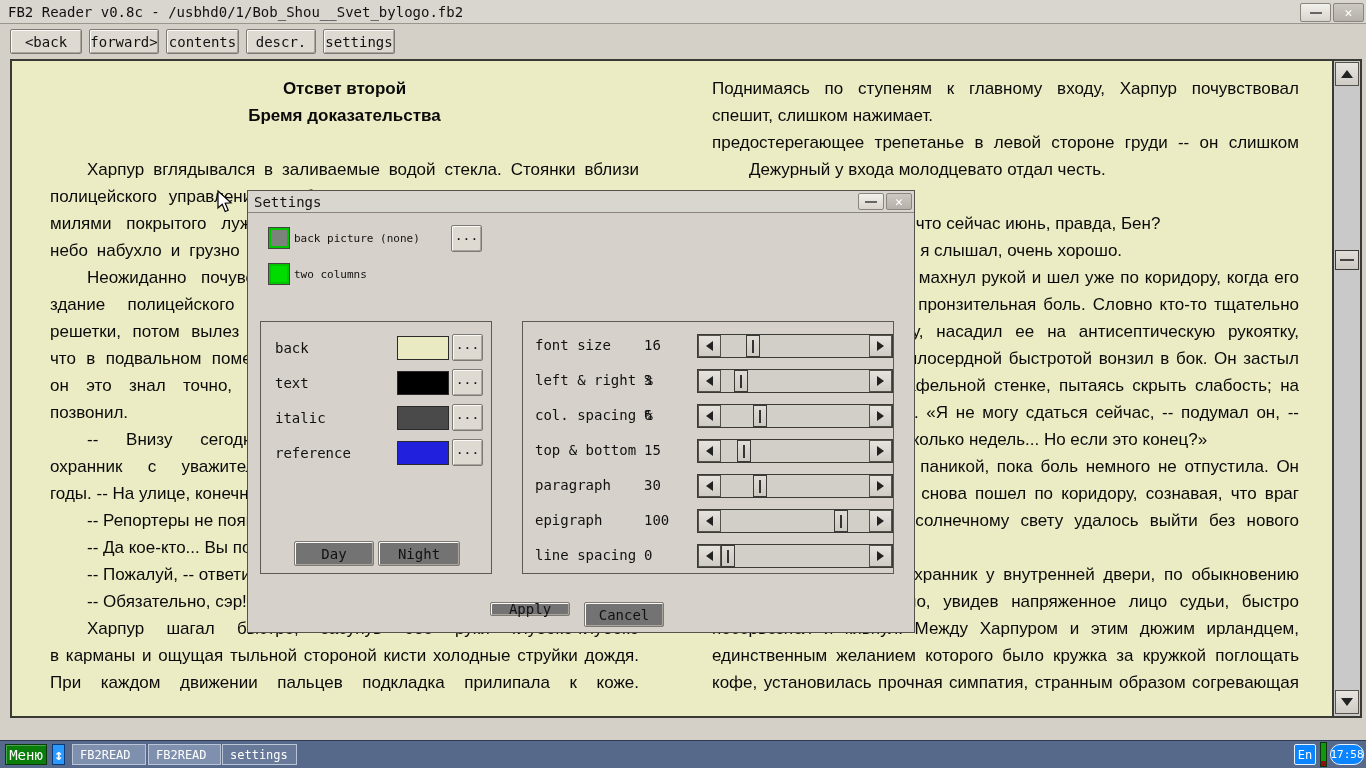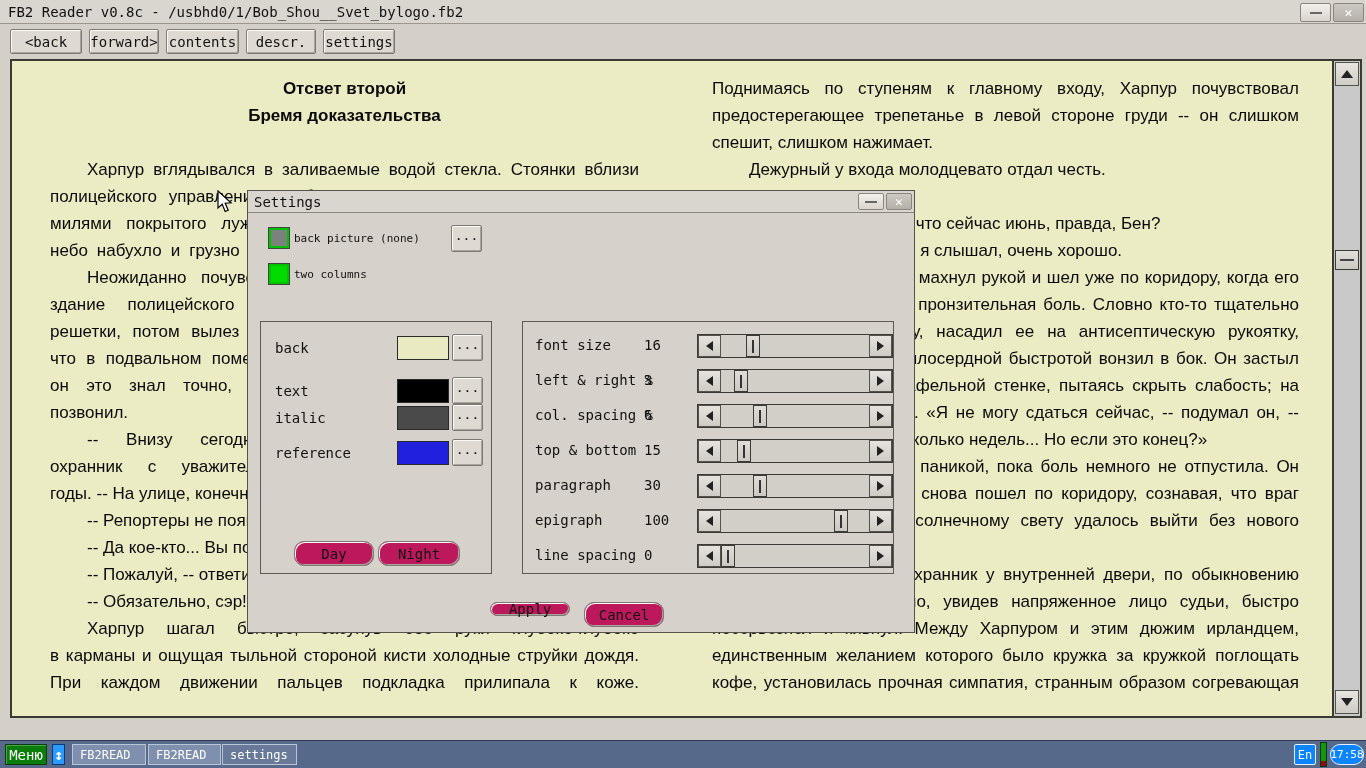--- a/index.html
+++ b/index.html
@@ -43,21 +43,21 @@
 .cbx{width:20px;height:20px;border:2px solid #00c400;background:#7b827b;outline:1px solid #444}
 .cbx.on{background:#00dc00}
 .cblabel{margin-left:5px;font-size:11px}
 .dotbtn{height:27px;width:31px;border:1px solid #7d7a73;border-radius:2px;background:#dedad2;box-shadow:inset 1px 1px 0 #fbfaf8,inset -1px -1px 0 #a9a59d;font-size:13px;text-align:center;line-height:20px}
 .group{position:absolute;border:1px solid #5d5a54}
 .grpL{left:12px;top:130px;width:232px;height:253px}
 .grpR{left:274px;top:130px;width:372px;height:253px}
 .crow{position:absolute;left:14px;height:27px;display:flex;align-items:center;font-size:14px}
 .crow .swatch{position:absolute;left:122px;width:52px;height:24px;border:1px solid #2a2a2a}
 .crow .dotbtn{position:absolute;left:177px;top:0}
-.btn{border:1px solid #7d7a73;border-radius:10px;background:#be185d;box-shadow:inset 1px 1px 0 #fbfaf8,inset -1px -1px 0 #a9a59d;font-size:14px;font-family:"DejaVu Sans Mono",monospace;display:flex;align-items:center;justify-content:center;position:absolute}
+.btn{border:1px solid #7d7a73;border-radius:2px;background:#737373;box-shadow:inset 1px 1px 0 #fbfaf8,inset -1px -1px 0 #a9a59d;font-size:14px;font-family:"DejaVu Sans Mono",monospace;display:flex;align-items:center;justify-content:center;position:absolute}
 .srow{position:absolute;left:12px;width:356px;height:24px;font-size:14px}
 .srow .slabel{position:absolute;left:0;top:3px}
 .srow .sval{position:absolute;left:109px;width:40px;top:3px;}
 .sbar{position:absolute;left:162px;top:0;width:196px;height:24px;border:1px solid #3c3a36;background:#d2cfc8}
 .sarrow{position:absolute;top:0;width:23px;height:22px;background:linear-gradient(#e6e3de,#cfccc6);border:1px solid #55524c;display:flex;align-items:center;justify-content:center}
 .sarrow.l{left:0}.sarrow.r{right:0}
 .sthumb{position:absolute;top:0;width:14px;height:22px;background:linear-gradient(#e0ddd8,#ccc9c3);border:1px solid #3c3a36}
 .sthumb:after{content:"";display:block;margin:4px auto 0;width:2px;height:13px;background:#333}
 
 .taskbar{position:absolute;left:0;top:740px;width:1366px;height:28px;background:#57698b;border-top:1px solid #2e3a52}
@@ -114,22 +114,22 @@
       <div class="line ind">-- Репортеры не появлялись?</div>
       <div class="line ind">-- Да кое-кто... Вы подниметесь к себе, сэр?</div>
       <div class="line ind">-- Пожалуй, -- ответил Харпур. -- Дайте мне знать.</div>
       <div class="line ind">-- Обязательно, сэр!</div>
       <div class="line j ind">Харпур шагал быстро, засунув обе руки глубоко-глубоко</div>
       <div class="line j">в карманы и ощущая тыльной стороной кисти холодные струйки дождя.</div>
       <div class="line j">При каждом движении пальцев подкладка прилипала к коже.</div>
     </div>
   <div class="col colR">
       <div class="line j">Поднимаясь по ступеням к главному входу, Харпур почувствовал</div>
+      <div class="line">спешит, слишком нажимает.</div>
       <div class="line j">предостерегающее трепетанье в левой стороне груди -- он слишком</div>
-      <div class="line">спешит, слишком нажимает.</div>
       <div class="line ind">Дежурный у входа молодцевато отдал честь.</div>
       <div class="line"></div>
       <div class="line ind">-- Не верится как-то, что сейчас июнь, правда, Бен?</div>
       <div class="line ind">-- Да, сэр. А лето тут, я слышал, очень хорошо.</div>
       <div class="line j ind">Харпур лишь устало махнул рукой и шел уже по коридору, когда его</div>
       <div class="line j">в левом боку вспыхнула пронзительная боль. Словно кто-то тщательно</div>
       <div class="line j">выбрал тончайшую иглу, насадил ее на антисептическую рукоятку,</div>
       <div class="line j">и затем с холодной немилосердной быстротой вонзил в бок. Он застыл</div>
       <div class="line j">прижавшись спиной к кафельной стенке, пытаясь скрыть слабость; на</div>
       <div class="line j">лбу выступила испарина. «Я не могу сдаться сейчас, -- подумал он, --</div>
@@ -176,21 +176,21 @@
     <div class="cbx on" id="cb1"></div>
     <span class="cblabel">two columns</span>
   </div>
   <div class="group grpL">
     <div id="colorRows">
         <div class="crow" style="top: 12px; width: 208px;">
           <span>back</span>
           <div class="swatch" style="background: rgb(233, 233, 194);"></div>
           <div class="dotbtn">...</div>
         </div>
-        <div class="crow" style="top: 55px; width: 208px;">
+        <div class="crow" style="top: 47px; width: 208px;">
           <span>text</span>
           <div class="swatch" style="background: rgb(0, 0, 0);"></div>
           <div class="dotbtn">...</div>
         </div>
         <div class="crow" style="top: 82px; width: 208px;">
           <span>italic</span>
           <div class="swatch" style="background: rgb(74, 74, 74);"></div>
           <div class="dotbtn">...</div>
         </div>
         <div class="crow" style="top: 117px; width: 208px;">

